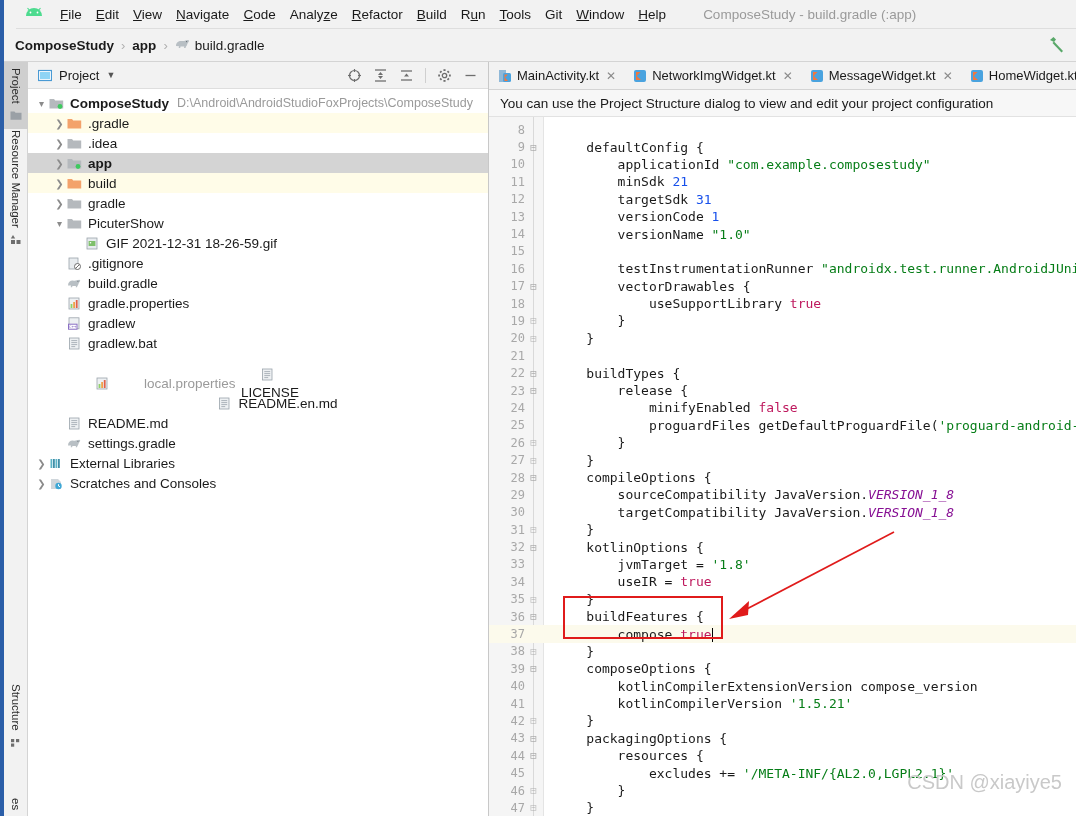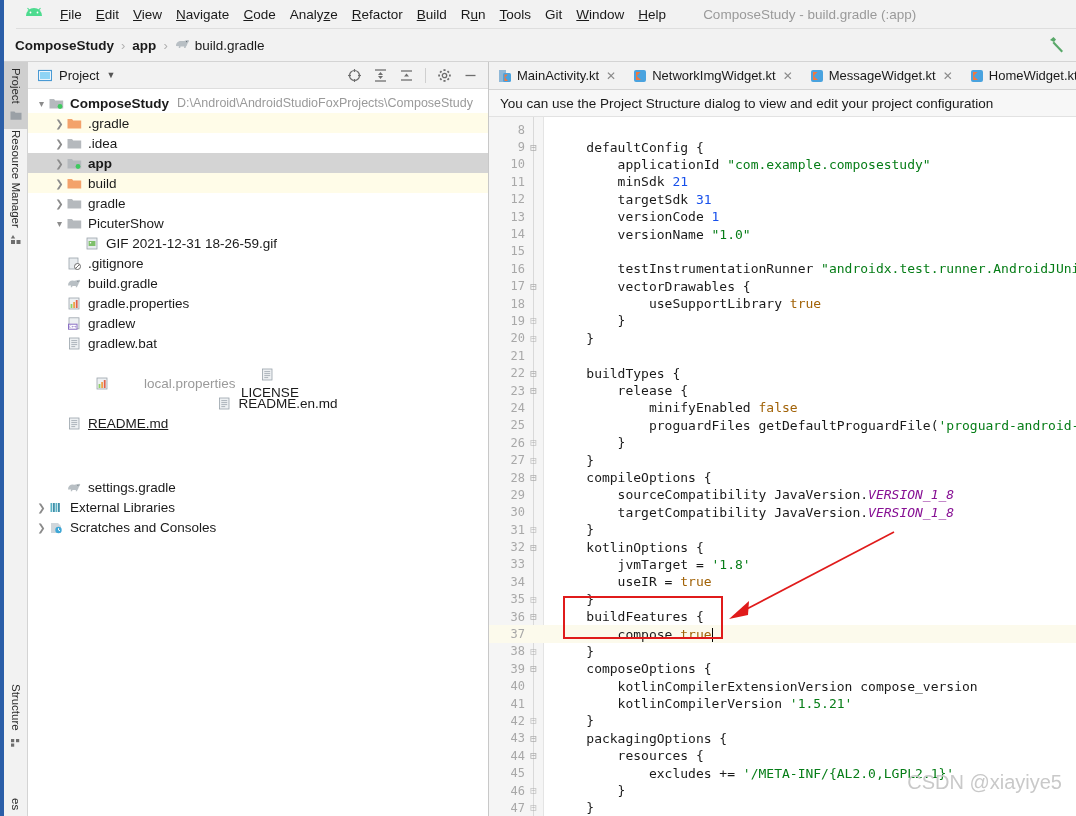--- a/index.html
+++ b/index.html
@@ -207,21 +207,21 @@
     position: absolute; left: 39px; width: 11px;
     text-align: center; color: #a0a0a0;
     font-size: 11px; line-height: 1;
   }
   .ctext {
     position: absolute; left: 66px;
     white-space: pre;
   }
   .kw-str  { color: #067d17; }
   .kw-num  { color: #1750eb; }
-  .kw-kw   { color: #a16207; }
+  .kw-kw   { color: #be185d; }
   .kw-field{ color: #871094; font-style: italic; }
   .caret {
     display: inline-block;
     width: 1px; height: 14px;
     background: #000; vertical-align: -3px;
   }
 
   
   .annot-box {
     position: absolute;
@@ -521,32 +521,32 @@
           <span class="tspacer"></span>
           <span class="ticon"><svg width="15" height="13" viewBox="0 0 15 13">
               <rect x="2.5" y="1" width="9.5" height="11" fill="#eef1f3" stroke="#9aa3ab" stroke-width="0.8"></rect>
               <line x1="4.3" y1="3.6" x2="10.2" y2="3.6" stroke="#9aa3ab" stroke-width="0.8"></line>
               <line x1="4.3" y1="5.6" x2="10.2" y2="5.6" stroke="#9aa3ab" stroke-width="0.8"></line>
               <line x1="4.3" y1="7.6" x2="10.2" y2="7.6" stroke="#9aa3ab" stroke-width="0.8"></line>
               <line x1="4.3" y1="9.6" x2="8.2" y2="9.6" stroke="#9aa3ab" stroke-width="0.8"></line>
             </svg></span>
           <span class="tlabel">README.en.md</span>
         </div>
-        <div class="trow" style="padding-left: 24px; text-decoration: underline;">
+        <div class="trow" style="padding-left: 24px;">
           <span class="tspacer"></span>
           <span class="ticon"><svg width="15" height="13" viewBox="0 0 15 13">
               <rect x="2.5" y="1" width="9.5" height="11" fill="#eef1f3" stroke="#9aa3ab" stroke-width="0.8"></rect>
               <line x1="4.3" y1="3.6" x2="10.2" y2="3.6" stroke="#9aa3ab" stroke-width="0.8"></line>
               <line x1="4.3" y1="5.6" x2="10.2" y2="5.6" stroke="#9aa3ab" stroke-width="0.8"></line>
               <line x1="4.3" y1="7.6" x2="10.2" y2="7.6" stroke="#9aa3ab" stroke-width="0.8"></line>
               <line x1="4.3" y1="9.6" x2="8.2" y2="9.6" stroke="#9aa3ab" stroke-width="0.8"></line>
             </svg></span>
           <span class="tlabel">README.md</span>
         </div>
-        <div class="trow" style="padding-left: 24px; margin-top: 44px;">
+        <div class="trow" style="padding-left: 24px;">
           <span class="tspacer"></span>
           <span class="ticon"><svg width="15" height="13" viewBox="0 0 15 13">
               <path d="M1 8.5 C1 4.8 3.8 3.2 6.6 3.7 C8.9 4.1 10.3 2.8 12.2 2.8 C13.2 2.8 13.6 3.8 12.7 4.7 C11.3 6.1 11.8 7.5 10.4 8.9 L10 10.3 H8.7 L9 8.9 H5.4 L5.1 10.3 H3.7 L4 8.6 Z" fill="#b8bfc4"></path>
               <circle cx="10.9" cy="4.3" r="0.55" fill="#5e666b"></circle>
             </svg></span>
           <span class="tlabel">settings.gradle</span>
         </div>
         <div class="trow" style="padding-left: 6px;">
           <span class="tarrow">❯</span>
           <span class="ticon"><svg width="15" height="13" viewBox="0 0 15 13">

